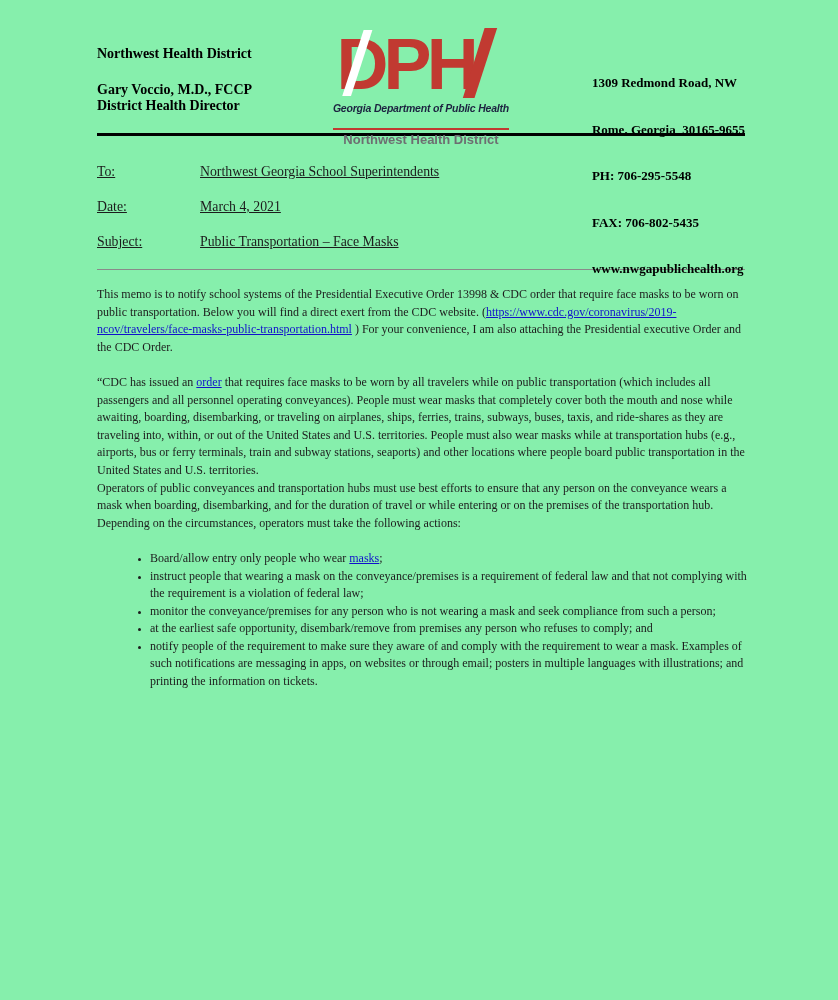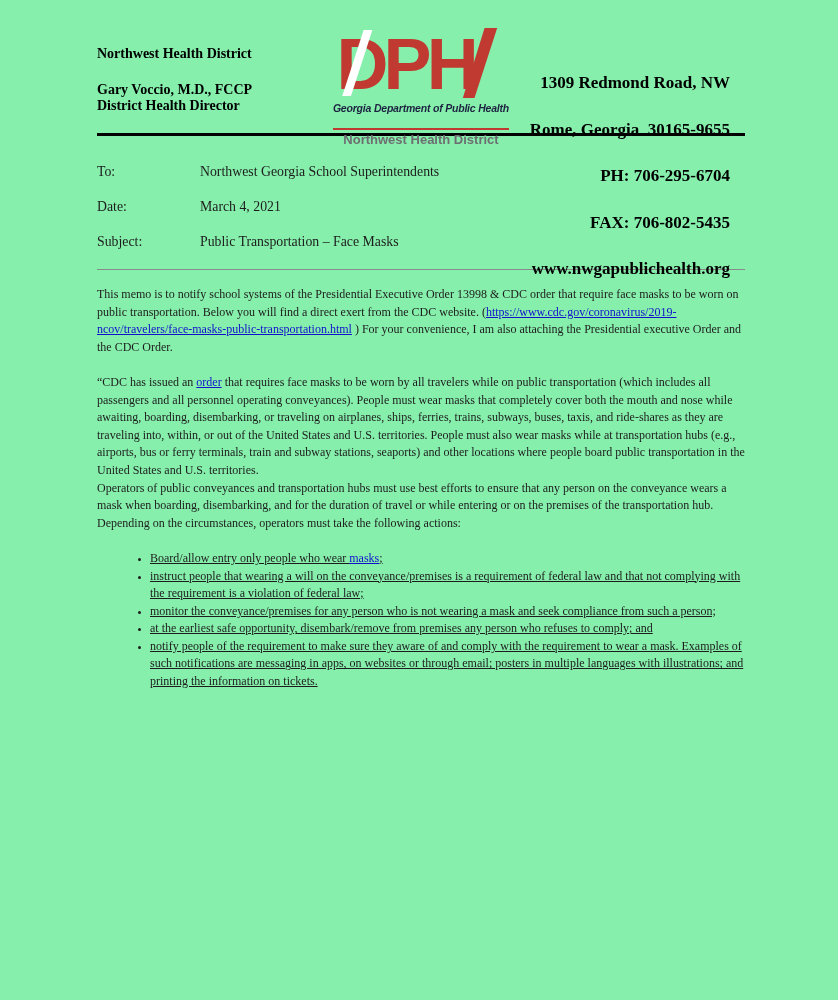--- a/index.html
+++ b/index.html
@@ -39,53 +39,52 @@
     font-weight: bold; font-style: italic;
     font-size: 10.5px; letter-spacing: -0.2px;
     padding-bottom: 14px; margin-top: 1px;
   }
   .logo-district {
     font-family: "Liberation Sans", sans-serif;
     font-weight: bold; font-size: 13px; margin-top: 2px;
   }
 
   .lh-right {
-    position: absolute; right: 15px; top: 16px;
-    text-align: right; font-weight: bold;
-    font-size: 17px; line-height: 15.5px; color: #000;
+    position: absolute; right: 0; top: 16px;
+    font-weight: bold;
+    font-size: 13px; line-height: 15.5px; color: #000;
     white-space: pre;
   }
 
   .serving-line {
     text-align: center; font-weight: bold; font-size: 12.5px;
     color: #000; margin-top: 1px;
   }
   .rule-thick { height: 3px; background: #000; margin-top: 3px; }
 
   
   .memo-fields { margin-top: 28px; font-size: 13.8px; }
-  .mf-row { display: flex; line-height: 16px; margin-bottom: 19px; }
+  .mf-row { display: flex; line-height: 16px; margin-bottom: 19px; text-decoration: underline; }
   .mf-label { width: 103px; flex: 0 0 103px; }
   .mf-value { flex: 1; }
 
   .rule-thin { height: 1px; background: #8a8a8a; margin-top: 10px; }
 
   
   .body-text { font-size: 12px; line-height: 17.6px; width: 650px; }
   .body-text p { margin: 0; }
   .para-first { margin-top: 16px !important; }
   .para-gap   { margin-top: 17.6px !important; }
 
   a.doclink { color: #1111cc; text-decoration: underline; cursor: pointer; }
 
   ul.bullets {
     margin: 17.6px 0 0 0;
     padding-left: 53px;
     list-style-type: disc;
-    text-decoration: underline;
   }
   ul.bullets li { padding-left: 0; line-height: 17.6px; }
   ul.bullets li::marker { font-size: 0.75em; }
 
   .closing { margin-top: 17.6px !important; }
 </style>
 </head>
 <body>
 
 <div class="page">
@@ -104,21 +103,21 @@
         <polygon points="25,2 34,2 12,70 3,70" fill="#ffffff"></polygon>
         <polygon points="150,-2 163,-2 139,72 127,72" fill="#c13a31"></polygon>
       </svg>
       <div class="logo-dept" style="color:#1c2340; border-bottom:2px solid #c13a31;">Georgia Department of Public Health</div>
       <div class="logo-district" style="color:#6d6e71;">Northwest Health District</div>
     </div>
 
     <div class="lh-right">
       <div>1309 Redmond Road, NW</div>
       <div>Rome, Georgia  30165-9655</div>
-      <div>PH: 706-295-6704</div>
+      <div>PH: 706-295-5548</div>
       <div>FAX: 706-802-5435</div>
       <div>www.nwgapublichealth.org</div>
     </div>
   </header>
 
   <div class="rule-thick"></div>
 
   <section class="memo-fields">
     <div class="mf-row">
       <div class="mf-label">To:</div>
@@ -139,21 +138,21 @@
   <section class="body-text">
 
     <p class="para-first"><span>This memo is to notify school systems of the Presidential Executive Order 13998 &amp; CDC order that require face masks to be worn on public transportation. Below you will find a direct exert from the CDC website. (</span><a class="doclink">https://www.cdc.gov/coronavirus/2019-ncov/travelers/face-masks-public-transportation.html</a><span> ) For your convenience, I am also attaching the Presidential executive Order and the CDC Order.</span></p>
 
     <p class="para-gap"><span>“CDC has issued an </span><a class="doclink">order</a><span> that requires face masks to be worn by all travelers while on public transportation (which includes all passengers and all personnel operating conveyances). People must wear masks that completely cover both the mouth and nose while awaiting, boarding, disembarking, or traveling on airplanes, ships, ferries, trains, subways, buses, taxis, and ride-shares as they are traveling into, within, or out of the United States and U.S. territories. People must also wear masks while at transportation hubs (e.g., airports, bus or ferry terminals, train and subway stations, seaports) and other locations where people board public transportation in the United States and U.S. territories.</span></p>
 
     <p>Operators of public conveyances and transportation hubs must use best efforts to ensure that any person on the conveyance wears a mask when boarding, disembarking, and for the duration of travel or while entering or on the premises of the transportation hub. Depending on the circumstances, operators must take the following actions:</p>
 
     <ul class="bullets">
       <li><span>Board/allow entry only people who wear </span><a class="doclink">masks</a><span>;</span></li>
-      <li>instruct people that wearing a will on the conveyance/premises is a requirement of federal law and that not complying with the requirement is a violation of federal law;</li>
+      <li>instruct people that wearing a mask on the conveyance/premises is a requirement of federal law and that not complying with the requirement is a violation of federal law;</li>
       <li>monitor the conveyance/premises for any person who is not wearing a mask and seek compliance from such a person;</li>
       <li>at the earliest safe opportunity, disembark/remove from premises any person who refuses to comply; and</li>
       <li>notify people of the requirement to make sure they aware of and comply with the requirement to wear a mask. Examples of such notifications are messaging in apps, on websites or through email; posters in multiple languages with illustrations; and printing the information on tickets.</li>
     </ul>
 
 
   </section>
 </div>
 
 </body></html>

